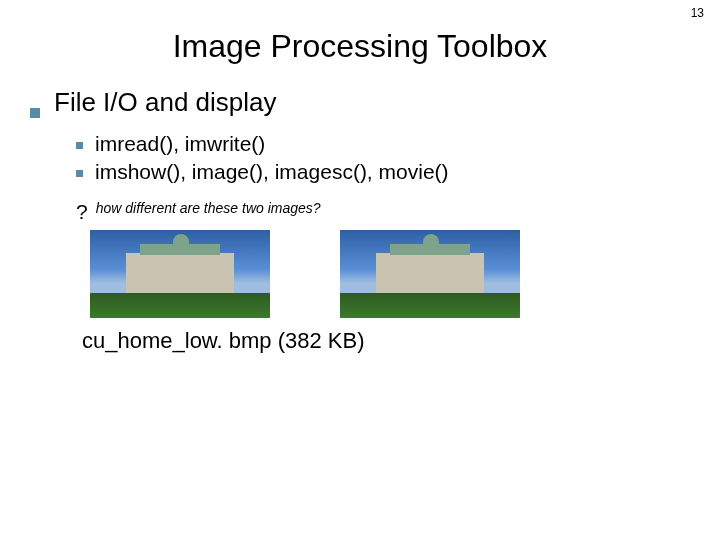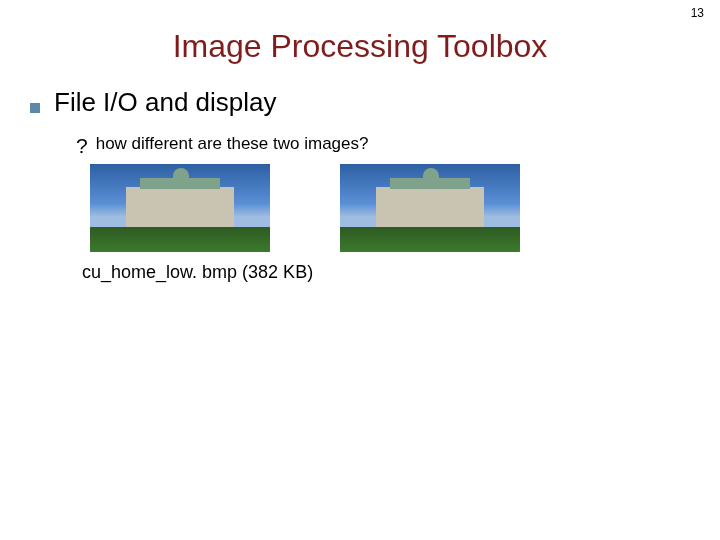--- a/index.html
+++ b/index.html
@@ -1,57 +1,67 @@
 <!DOCTYPE html>
 <html><head>
 <meta charset="utf-8">
 <style>
   * { margin: 0; padding: 0; box-sizing: border-box; }
   html, body { width: 720px; height: 540px; background: #fff; font-family: Verdana, Geneva, sans-serif; color: #000; }
   .slide { position: relative; width: 720px; height: 472px; padding: 10px 30px 37px 30px; }
   .page-num { position: absolute; top: 6px; right: 16px; font-size: 12px; }
-  .title { color: #7f1d1d; font-size: 32px; font-weight: normal; text-align: center; margin: 18px 0 22px 0; font-family: Verdana, Geneva, sans-serif; }
-  .row { display: flex; align-items: center; }
+  .title { color: #000000; font-size: 32px; font-weight: normal; text-align: center; margin: 18px 0 22px 0; font-family: Verdana, Geneva, sans-serif; }
+  .row { display: flex; align-items: flex-end; }
   .bullet-sq { width: 10px; height: 10px; background: #5b8aa8; margin-top: 10px; margin-right: 14px; flex: 0 0 auto; }
   .bullet-sq.sm { width: 7px; height: 7px; margin-top: 10px; margin-right: 12px; }
   .h1-text { font-size: 26px; font-weight: normal; }
   .sub-list { margin: 14px 0 8px 46px; }
   .sub-item { display: flex; align-items: flex-start; margin-bottom: 4px; }
   .sub-text { font-size: 21px; }
   .qrow { margin: 16px 0 6px 46px; display: flex; align-items: flex-start; }
   .qmark { font-size: 21px; margin-right: 8px; }
-  .qtext { font-size: 17px; }
+  .qtext { font-size: 14px; font-style: italic; }
   .images { display: flex; gap: 70px; margin: 6px 0 2px 60px; }
   .img-box { width: 180px; height: 88px; background: #000; position: relative; overflow: hidden; border-radius: 1px; }
   
   .sky { position: absolute; inset: 0; background: linear-gradient(#2d5fa3 0%, #5a8fd6 45%, #9fbde0 60%); }
   .grass { position: absolute; left:0; right:0; bottom:0; height: 28%; background: linear-gradient(#2e5a22, #3b7a2c); }
   .bldg { position: absolute; left: 20%; right: 20%; top: 26%; bottom: 28%; background: #c9c3b1; }
   .roof { position: absolute; left: 28%; right: 28%; top: 16%; height: 12%; background: #7fa28a; }
   .dome { position: absolute; left: 46%; top: 4%; width: 16px; height: 16px; background: #7fa28a; border-radius: 50% 50% 4px 4px; }
   .captions { display: flex; margin: 10px 0 12px 52px; }
-  .cap { font-size: 18px; white-space: nowrap; }
+  .cap { font-size: 22px; white-space: nowrap; }
   .cap1 { width: 286px; }
   .code { font-family: "Courier New", Courier, monospace; font-size: 14px; line-height: 1.35; margin-left: 92px; white-space: pre; }
   .code .blk { margin-bottom: 12px; }
 </style>
 </head>
 <body>
 
 <div class="slide">
 
   <div class="page-num">13</div>
 
   <h1 class="title">Image Processing Toolbox</h1>
 
   <div class="row">
     <span class="bullet-sq"></span>
     <span class="h1-text">File I/O and display</span>
   </div>
 
+  <div class="sub-list">
+    <div class="sub-item">
+      <span class="bullet-sq sm"></span>
+      <span class="sub-text">imread(), imwrite()</span>
+    </div>
+    <div class="sub-item">
+      <span class="bullet-sq sm"></span>
+      <span class="sub-text">imshow(), image(), imagesc(), movie()</span>
+    </div>
+  </div>
 
   <div class="qrow">
     <span class="qmark">?</span>
     <span class="qtext">how different are these two images?</span>
   </div>
 
   <div class="images">
     <div class="img-box">
       <div class="sky"></div>
       <div class="bldg"></div>

